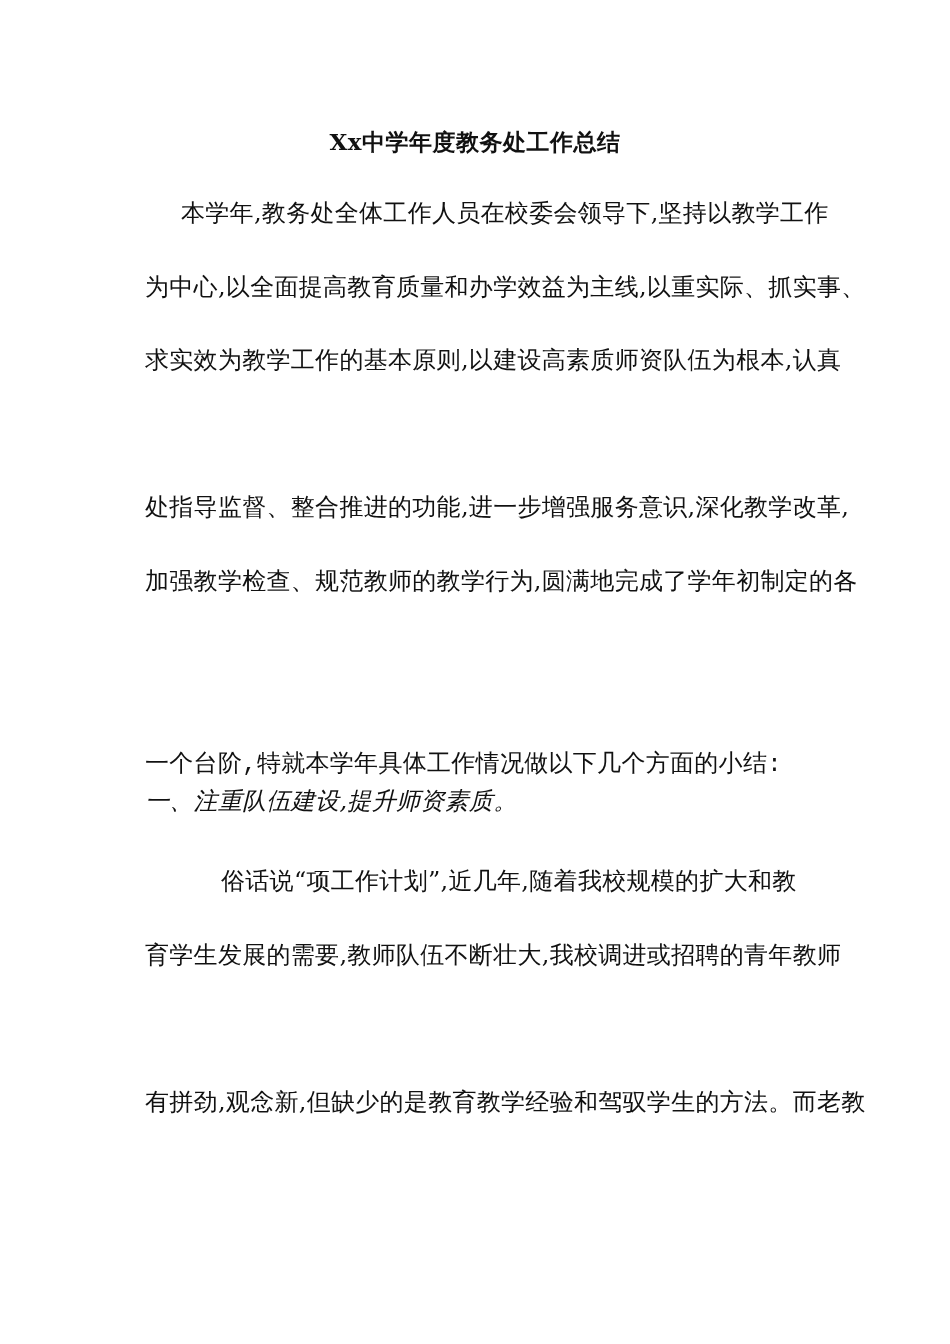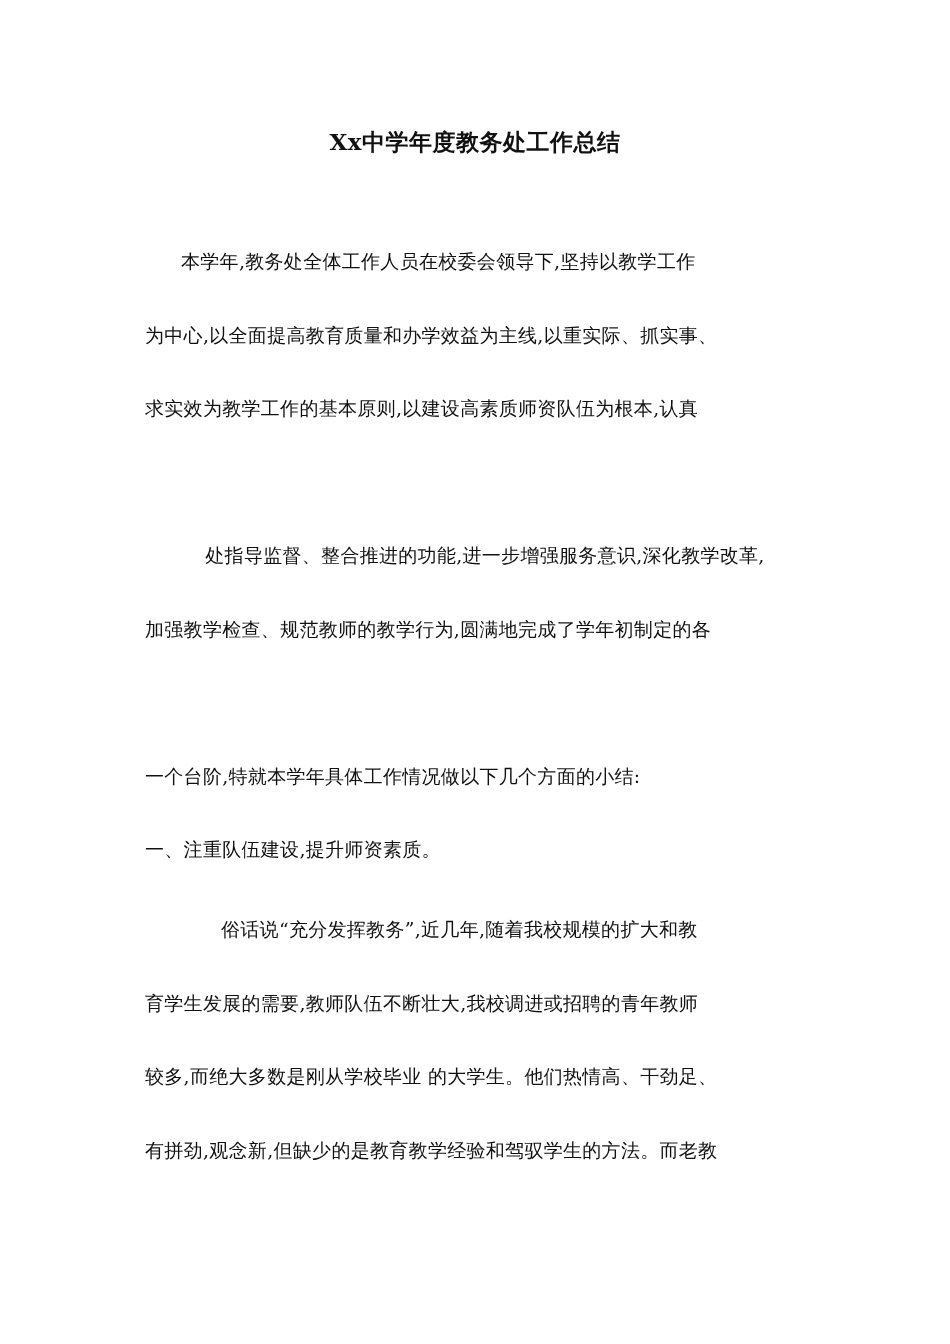--- a/index.html
+++ b/index.html
@@ -30,37 +30,35 @@
       text-align: center;
       font-size: 23px;
       font-weight: bold;
       letter-spacing: 0.5px;
       line-height: 36px;
     }
     .line {
       position: absolute;
       left: 145px;
       width: 680px;
-      font-size: 19px;
+      font-size: 24px;
       line-height: 30px;
       white-space: nowrap;
       letter-spacing: 0.3px;
-      margin-top: 48px;
     }
   </style>
 </head>
 <body>
 
 <div class="page">
   <div class="title">Xx中学年度教务处工作总结</div>
 
   <div class="line" style="top: 198px; padding-left: 36px;">本学年,教务处全体工作人员在校委会领导下,坚持以教学工作</div>
   <div class="line" style="top: 345px; padding-left: 0px;">求实效为教学工作的基本原则,以建设高素质师资队伍为根本,认真</div>
   <div class="line" style="top: 272px; padding-left: 0px;">为中心,以全面提高教育质量和办学效益为主线,以重实际、抓实事、</div>
   <div class="line" style="top: 492px; padding-left: 0px; text-align: center;">处指导监督、整合推进的功能,进一步增强服务意识,深化教学改革,</div>
   <div class="line" style="top: 566px; padding-left: 0px;">加强教学检查、规范教师的教学行为,圆满地完成了学年初制定的各</div>
-  <div class="line" style="top: 713px; padding-left: 0px;">一个台阶,特就本学年具体工作情况做以下几个方面的小结:</div>
-  <div class="line" style="top: 786px; padding-left: 0px;">一、注重队伍建设,提升师资素质。</div>
-  <div class="line" style="top: 866px; padding-left: 76px;">俗话说“充分发挥教务”,近几年,随着我校规模的扩大和教</div>
+  <div class="line" style="top: 750px; padding-left: 0px; font-family: Liberation Mono, monospace;">一个台阶,特就本学年具体工作情况做以下几个方面的小结:</div>
+  <div class="line" style="top: 786px; padding-left: 0px; font-style: italic;">一、注重队伍建设,提升师资素质。</div>
+  <div class="line" style="top: 866px; padding-left: 76px;">俗话说“项工作计划”,近几年,随着我校规模的扩大和教</div>
   <div class="line" style="top: 940px; padding-left: 0px;">育学生发展的需要,教师队伍不断壮大,我校调进或招聘的青年教师</div>
-  <div class="line" style="top: 1013px; padding-left: 0px;">较多,而绝大多数是刚从学校毕业 的大学生。他们热情高、干劲足、</div>
   <div class="line" style="top: 1087px; padding-left: 0px;">有拼劲,观念新,但缺少的是教育教学经验和驾驭学生的方法。而老教</div>
 </div>
 
 </body></html>

